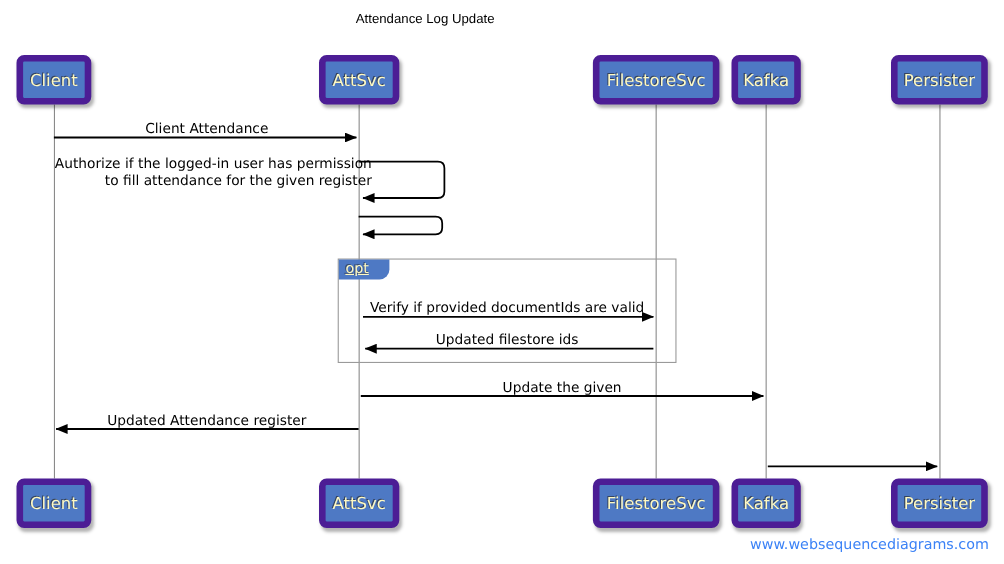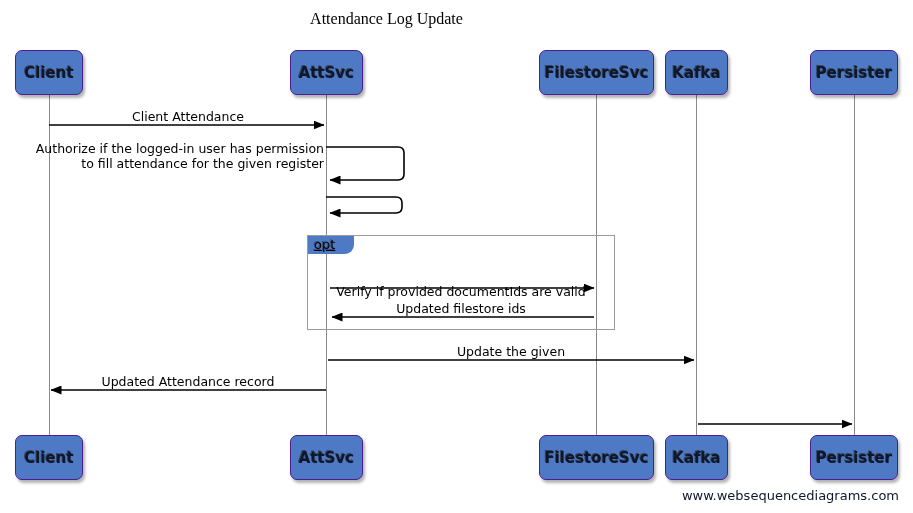--- a/index.html
+++ b/index.html
@@ -20,81 +20,80 @@
     top: 0;
     width: 913px;
     height: 513px;
   }
   .diagram-title {
     position: absolute;
     top: 10px;
     left: 0;
     width: 773px;
     text-align: center;
-    font-size: 16px;
+    font-size: 12px;
     color: #000000;
-    font-family: Liberation Serif, serif;
+    font-family: Liberation Sans, sans-serif;
   }
   .footer-credit {
     position: absolute;
     right: 14px;
     bottom: 10px;
     font-size: 13px;
-    color: #0f172a;
+    color: #3b82f6;
     font-family: "DejaVu Sans", "Liberation Sans", sans-serif;
   }
   .actor-box {
     position: absolute;
     box-sizing: border-box;
     background: #4e79c4;
-    border: 1px solid #4c1d95;
+    border: 6px solid #4c1d95;
     border-radius: 7px;
-    color: #0f172a;
+    color: #fef9c3;
     font-size: 15px;
     display: flex;
     align-items: center;
     justify-content: center;
     box-shadow: 2px 3px 3px rgba(0,0,0,0.30);
     text-shadow: -1px -1px 0 rgba(40,40,40,0.65);
     white-space: nowrap;
-    font-weight: bold;
   }
   .lifeline {
     position: absolute;
     width: 1px;
     background: #8a8a8a;
   }
   .frag-box {
     position: absolute;
     box-sizing: border-box;
     border: 1px solid #9a9a9a;
     background: transparent;
   }
   .frag-tab {
     position: absolute;
     background: #4e79c4;
-    color: #000000;
+    color: #fef9c3;
     font-size: 13px;
     padding: 1px 8px 2px 6px;
     box-sizing: border-box;
     text-shadow: -1px -1px 0 rgba(40,40,40,0.55);
     border-bottom-right-radius: 9px;
     line-height: 15px;
     height: 18px;
     text-decoration: underline;
   }
   .msg-label {
     position: absolute;
     font-size: 12.5px;
     color: #000000;
     white-space: pre;
     font-family: "DejaVu Sans", "Liberation Sans", sans-serif;
     line-height: 15px;
   }
-  .msg-label.align-right { text-align: right; }
+  .msg-label.align-right { text-align: right; margin-left: 14px; }
   .msg-label.align-center { text-align: center; }
   svg.arrows {
     position: absolute;
     left: 0;
     top: 0;
     width: 913px;
     height: 513px;
     pointer-events: none;
   }
 </style>
@@ -140,27 +139,27 @@
 
     <line x1="698" y1="424" x2="852" y2="424" stroke="#000" stroke-width="1.6" marker-end="url(#ah-r)"></line>
   </svg>
 
   <div class="msg-label align-center" style="left:52px; top:109px; width:272px;">Client Attendance</div>
 
   <div class="msg-label align-right" style="left:28px; top:141px; width:296px;">Authorize if the logged-in user has permission
 to fill attendance for the given register</div>
 
 
-  <div class="msg-label align-center" style="left:330px; top:284px; width:262px;">Verify if provided documentIds are valid</div>
+  <div class="msg-label align-center" style="left:330px; top:272px; width:262px;">Verify if provided documentIds are valid</div>
 
   <div class="msg-label align-center" style="left:330px; top:301px; width:262px;">Updated filestore ids</div>
 
   <div class="msg-label align-center" style="left:330px; top:344px; width:362px;">Update the given</div>
 
-  <div class="msg-label align-center" style="left:52px; top:374px; width:272px;">Updated Attendance record</div>
+  <div class="msg-label align-center" style="left:52px; top:374px; width:272px;">Updated Attendance register</div>
 
 
   <div class="actor-box" style="left:15px; top:50px; width:68px; height:45px;">Client</div>
   <div class="actor-box" style="left:290px; top:50px; width:73px; height:45px;">AttSvc</div>
   <div class="actor-box" style="left:539px; top:50px; width:115px; height:45px;">FilestoreSvc</div>
   <div class="actor-box" style="left:665px; top:50px; width:63px; height:45px;">Kafka</div>
   <div class="actor-box" style="left:810px; top:50px; width:88px; height:45px;">Persister</div>
 
   <div class="actor-box" style="left:15px; top:435px; width:68px; height:45px;">Client</div>
   <div class="actor-box" style="left:290px; top:435px; width:73px; height:45px;">AttSvc</div>

